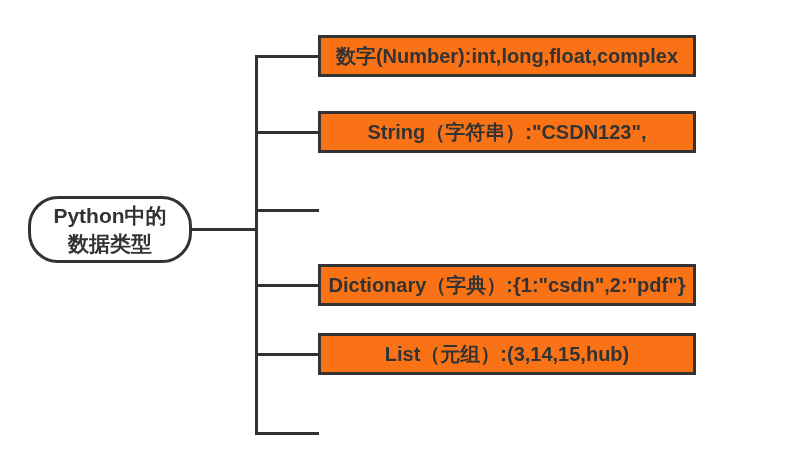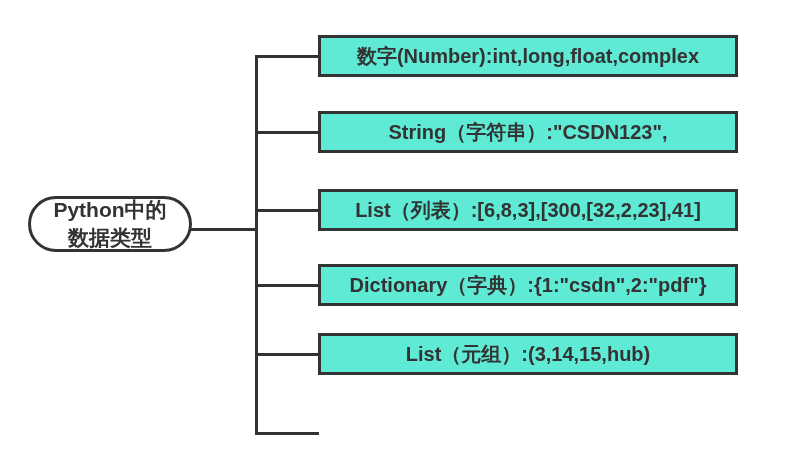--- a/index.html
+++ b/index.html
@@ -44,44 +44,44 @@
   .br-3 { top: 209px; }
   .br-4 { top: 284px; }
   .br-5 { top: 353px; }
   .br-6 { top: 432px; }
   
   .root-node {
     position: absolute;
     left: 28px;
     top: 196px;
     width: 164px;
-    height: 56px;
+    height: 67px;
     box-sizing: border-box;
     border: 3px solid #333333;
     border-radius: 30px;
     background: #ffffff;
     display: flex;
     flex-direction: column;
     align-items: center;
     justify-content: center;
     font-size: 21px;
     font-weight: bold;
     color: #333333;
     line-height: 1.32;
     text-align: center;
   }
   
   .type-box {
     position: absolute;
     left: 318px;
-    width: 420px;
+    width: 378px;
     height: 42px;
     box-sizing: border-box;
     border: 3px solid #333333;
-    background: #5eead4;
+    background: #f97316;
     display: flex;
     align-items: center;
     justify-content: center;
     font-size: 20px;
     font-weight: bold;
     color: #333333;
     white-space: nowrap;
     text-align: center;
   }
   .bx-1 { top: 35px; }
@@ -109,23 +109,20 @@
   <div class="line branch br-4"></div>
   <div class="line branch br-5"></div>
   <div class="line branch br-6"></div>
 
   <div class="type-box bx-1">
     <span>数字(Number):int,long,float,complex</span>
   </div>
   <div class="type-box bx-2">
     <span>String（字符串）:"CSDN123",</span>
   </div>
-  <div class="type-box bx-3">
-    <span>List（列表）:[6,8,3],[300,[32,2,23],41]</span>
-  </div>
   <div class="type-box bx-4">
     <span>Dictionary（字典）:{1:"csdn",2:"pdf"}</span>
   </div>
   <div class="type-box bx-5">
     <span>List（元组）:(3,14,15,hub)</span>
   </div>
 
 </div>
 
 </body></html>

